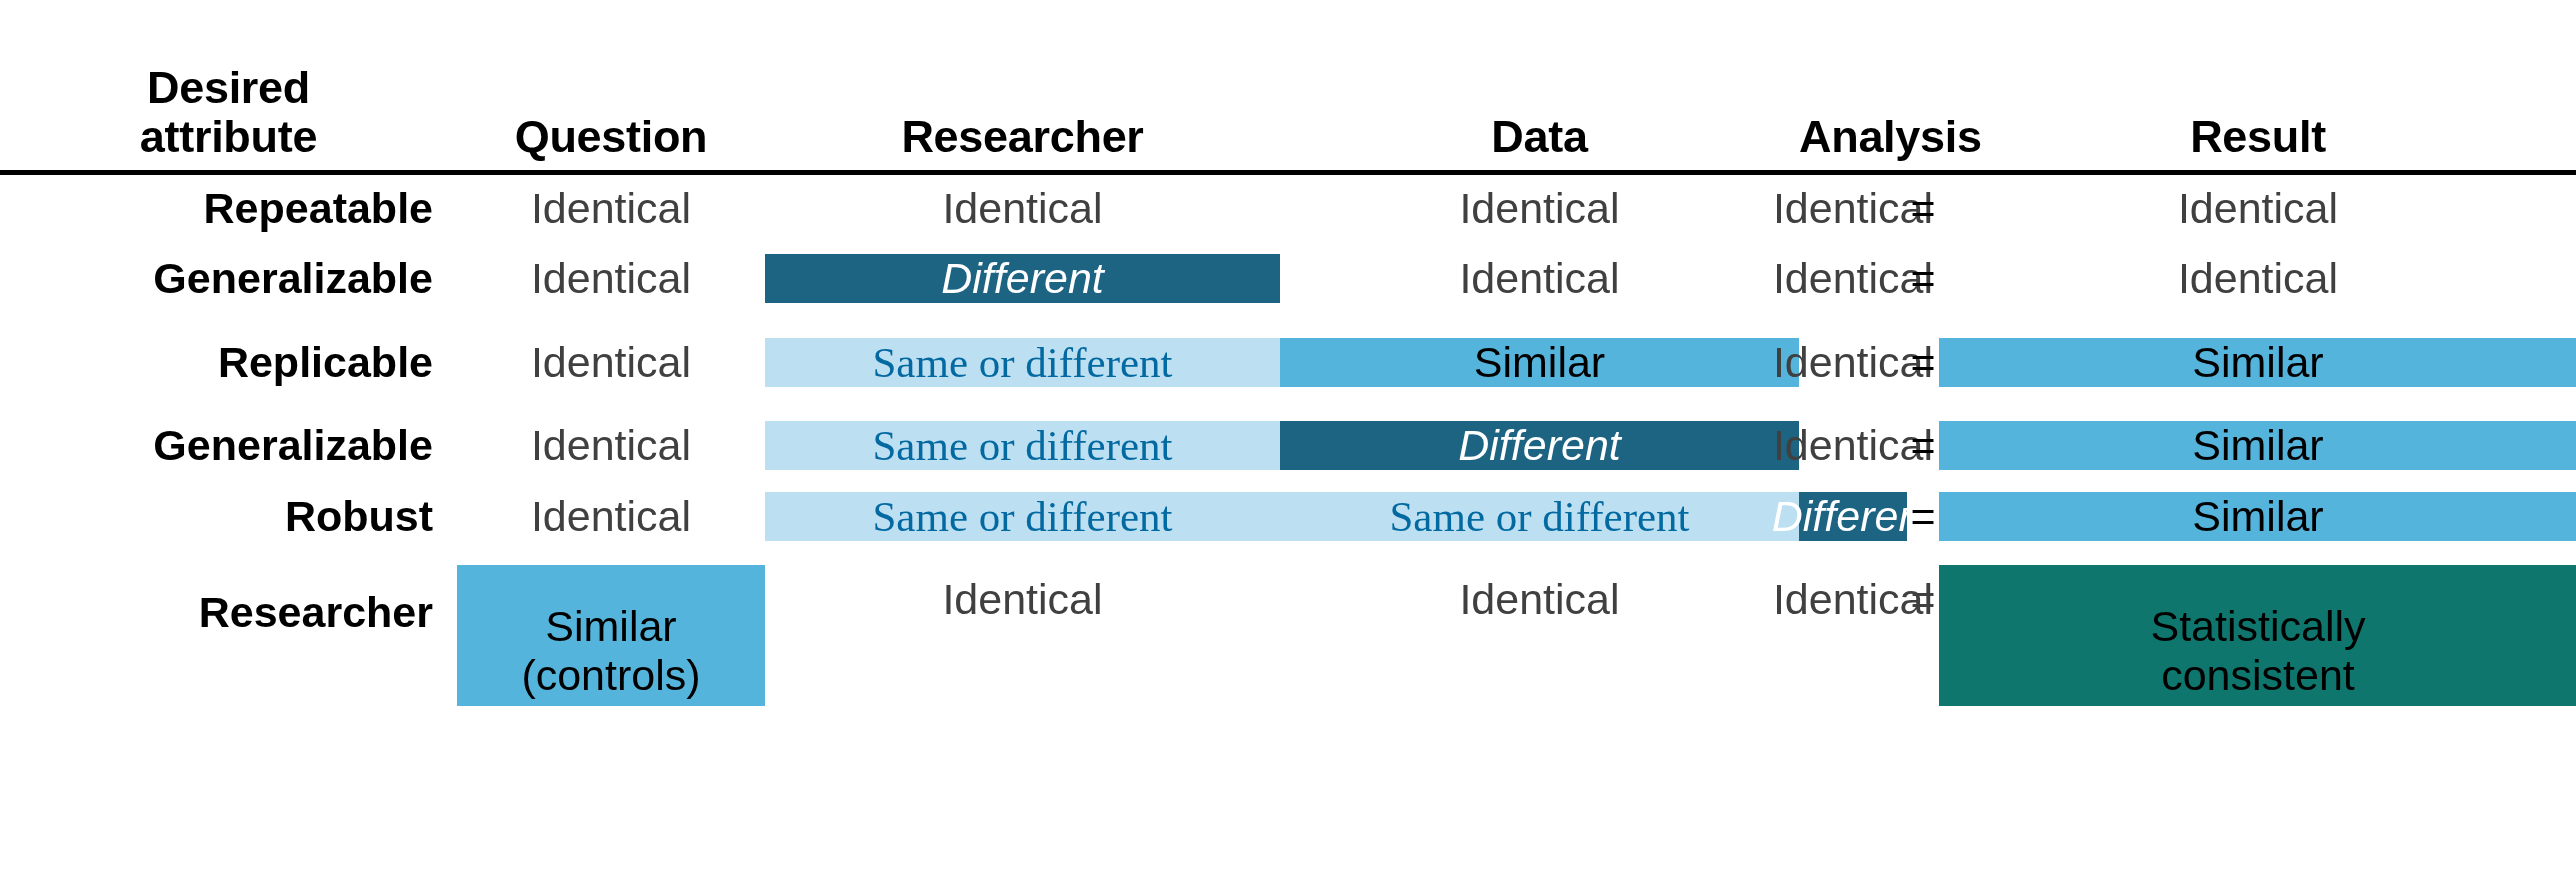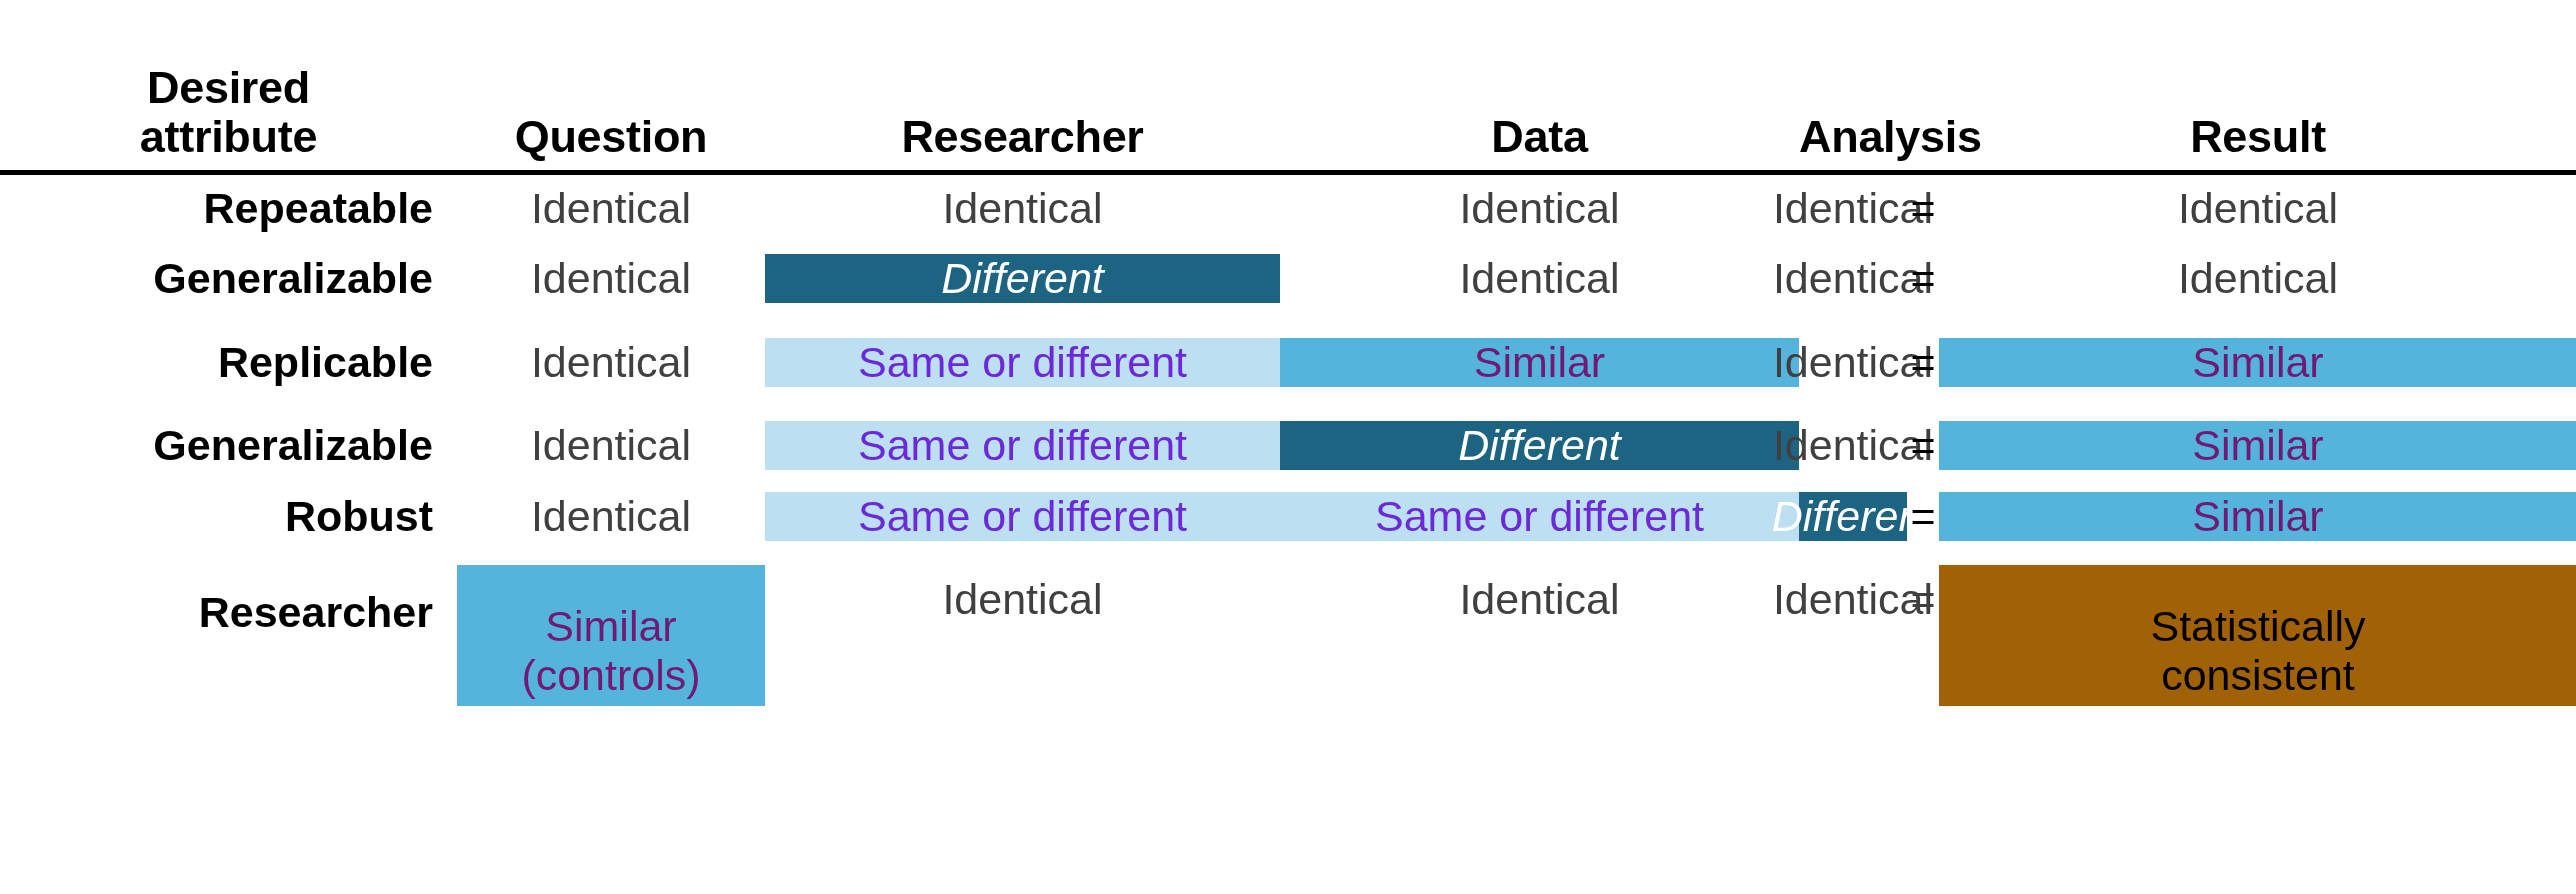--- a/index.html
+++ b/index.html
@@ -76,23 +76,23 @@
     align-items: center;
     justify-content: center;
     height: 100%;
     width: 100%;
     line-height: 1.14;
   }
   .chip.wrap { white-space: normal; flex-direction: column; }
 
   
   .fill-dark   { background: #1d6382; color: #ffffff; font-style: italic; }
-  .fill-med    { background: #55b4dc; color: #701a75; }
-  .fill-light  { background: #bcdff2; color: #6d28d9; }
-  .fill-orange { background: #a16207; color: #000000; }
+  .fill-med    { background: #55b4dc; color: #000000; }
+  .fill-light  { background: #bcdff2; color: #0369a1; font-family: Liberation Serif, serif; }
+  .fill-orange { background: #0f766e; color: #000000; }
   .fill-none   { background: transparent; color: #404040; }
 
   
   tr.r-head    { height: 172px; }
   tr.r-body    { height: 71px; }
   tr.r-spacer  { height: 12.6px; }
   tr.r-tall    { height: 172px; }
 
   tbody td.pad-cell { padding: 0; }
 </style>

